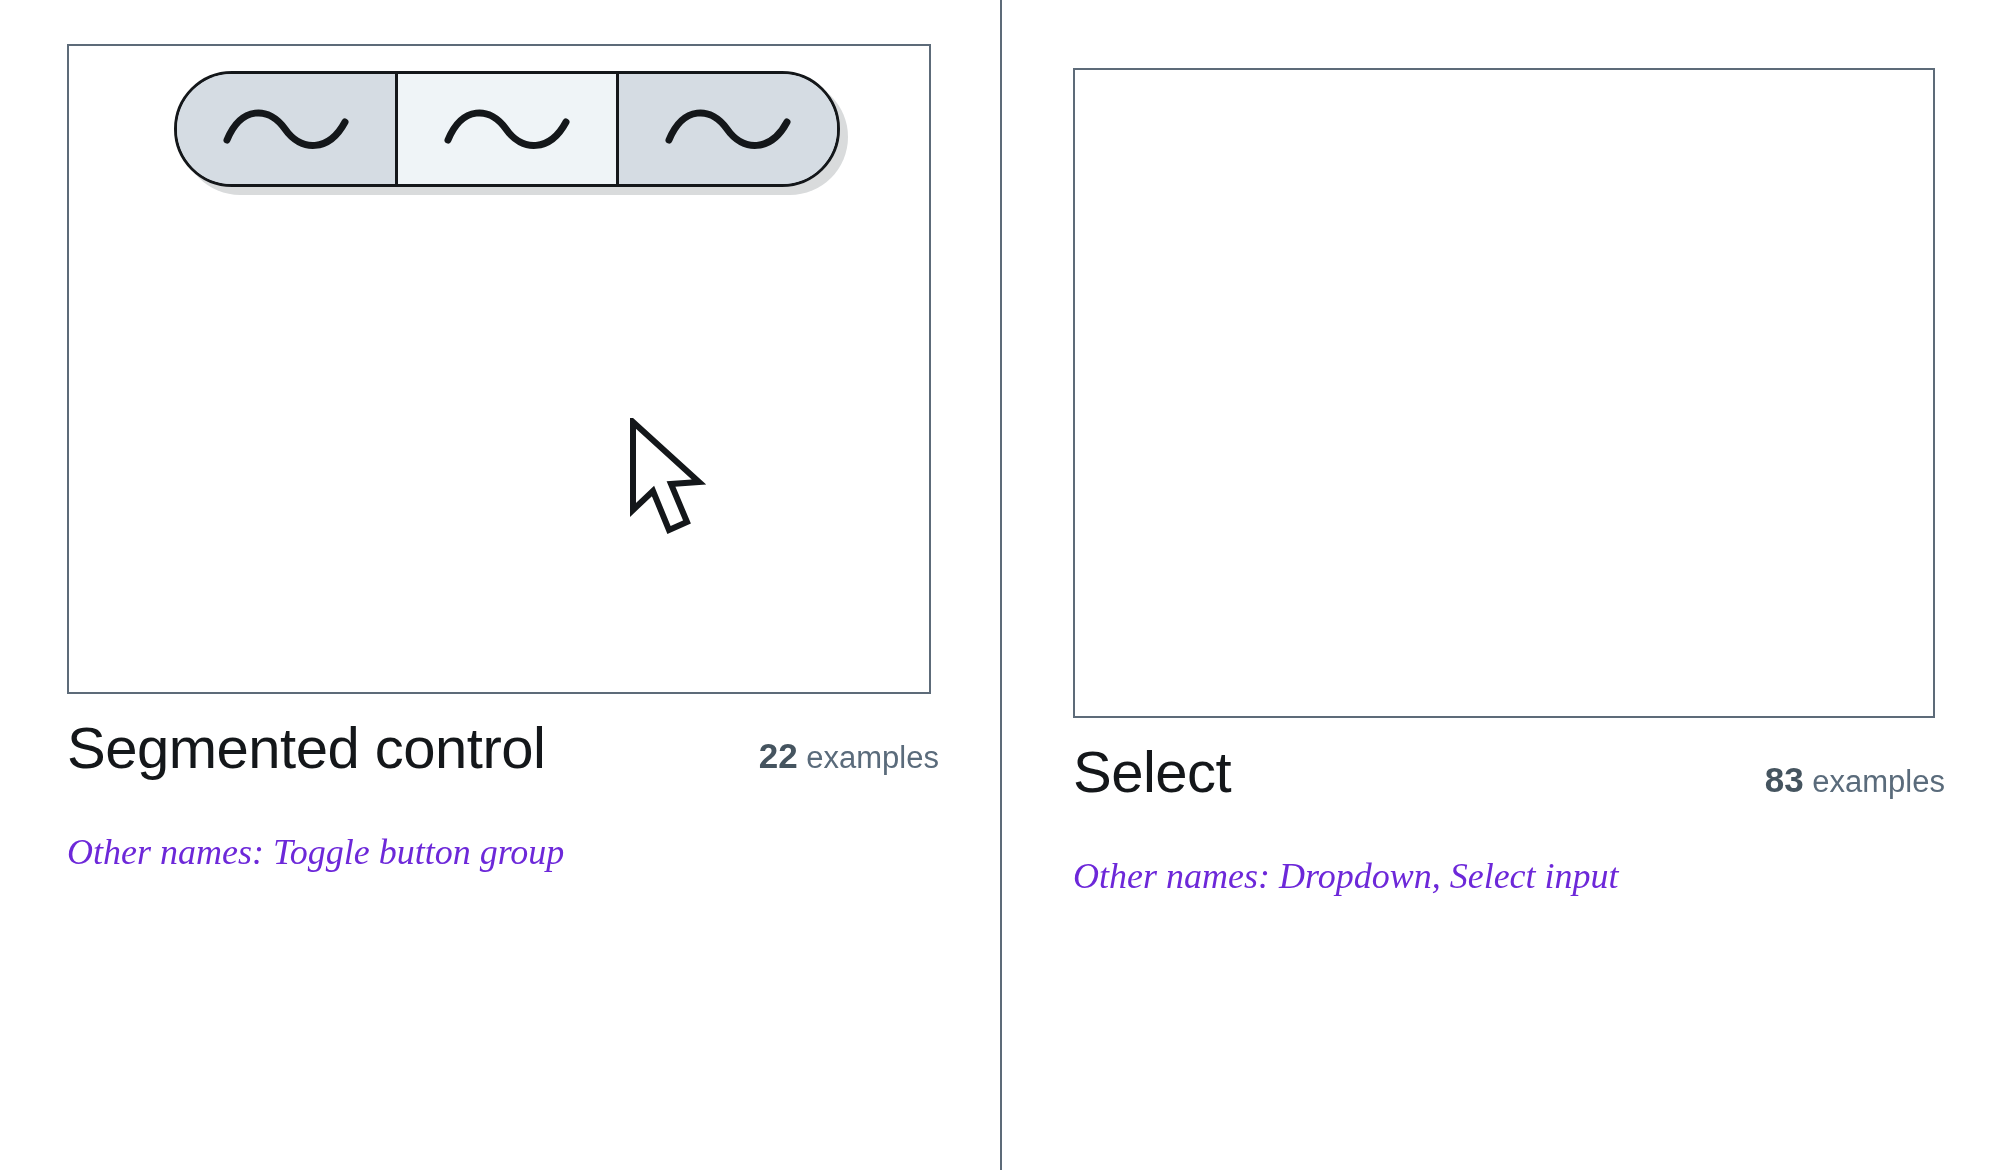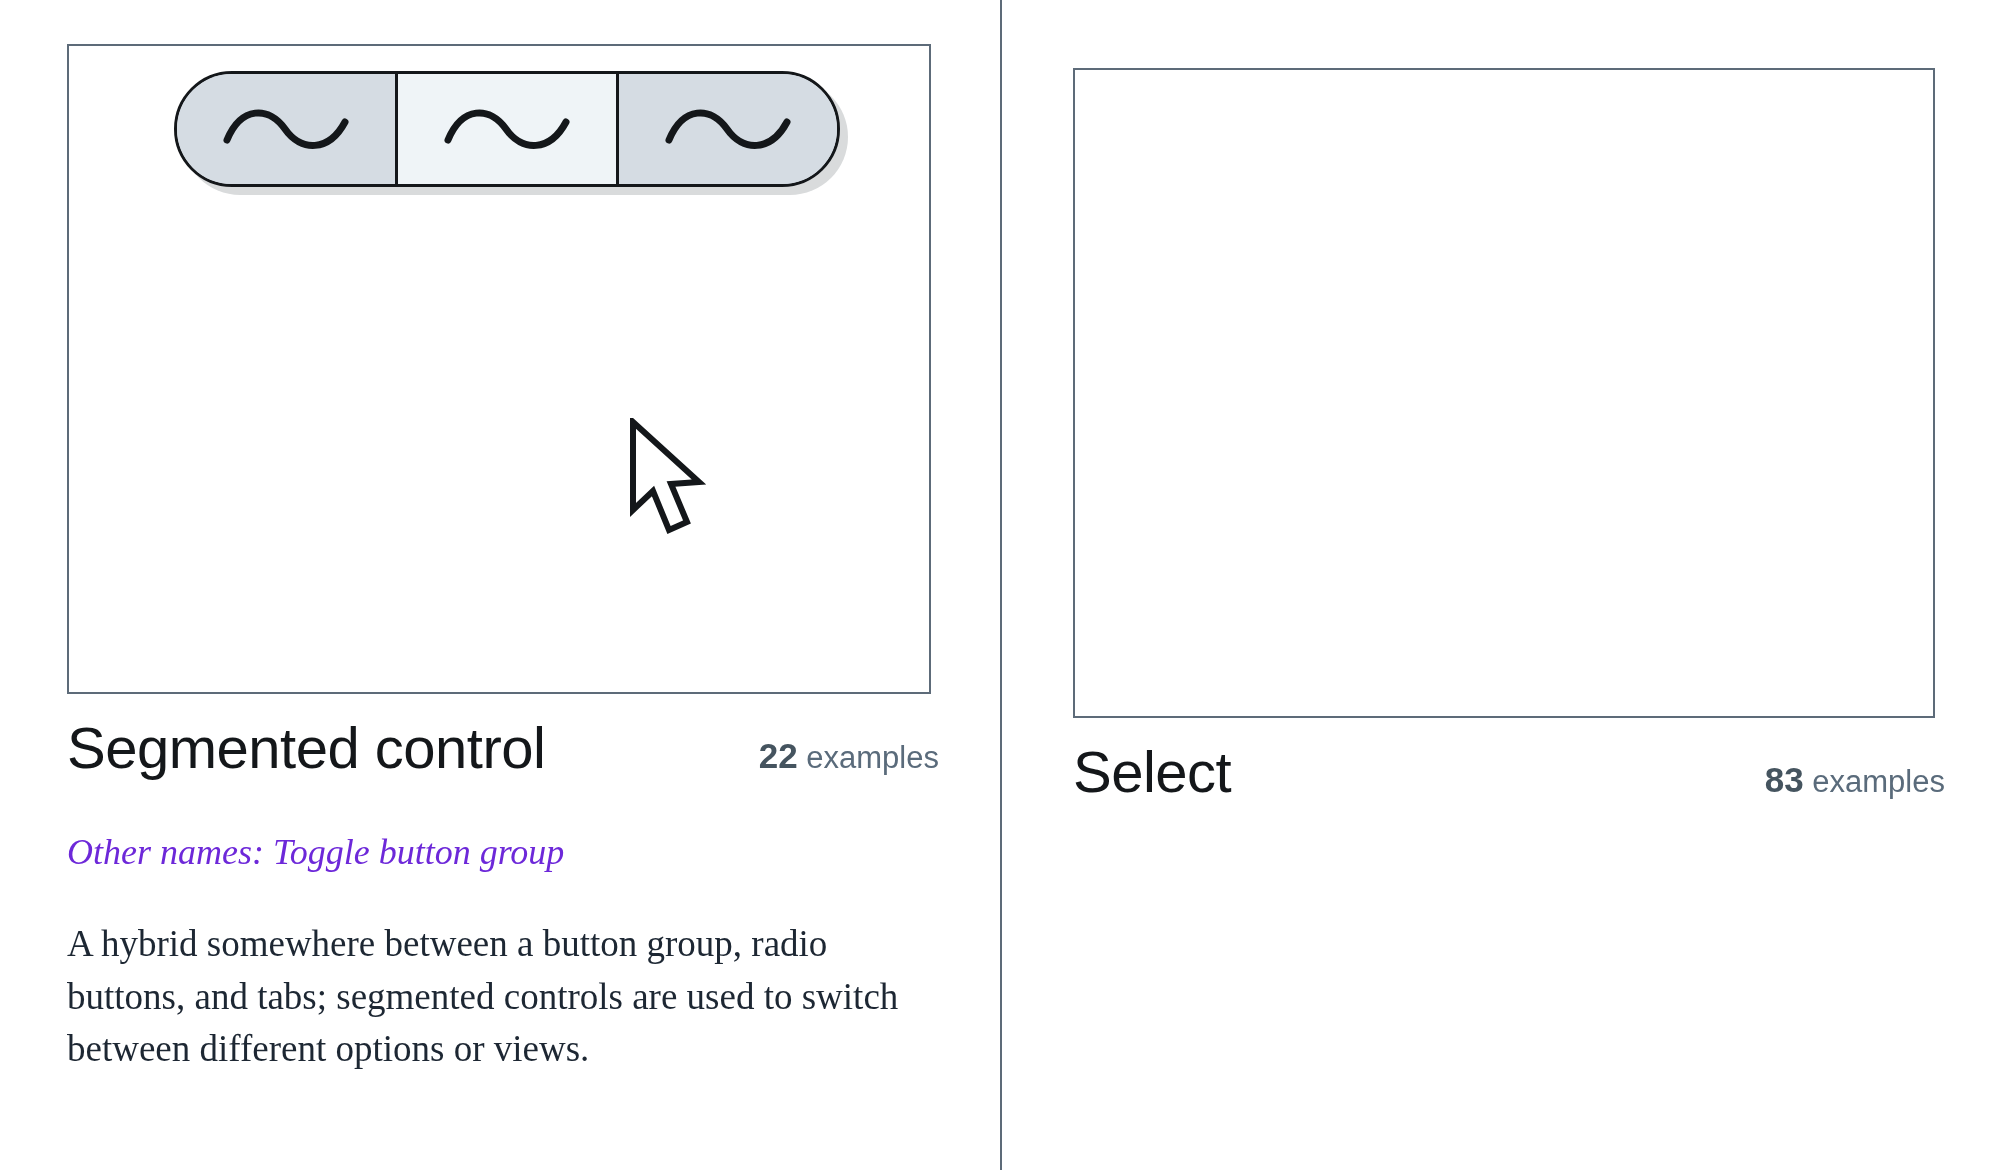--- a/index.html
+++ b/index.html
@@ -193,21 +193,20 @@
 
     <div class="card-text">
       <div class="title-row">
         <h2 class="component-title">Segmented control</h2>
         <div class="examples-count">
           <span class="examples-number">22</span>
           <span class="examples-label">examples</span>
         </div>
       </div>
       <p class="other-names">Other names: Toggle button group</p>
-      <p class="description">A hybrid somewhere between a button group, radio buttons, and tabs; segmented controls are used to switch between different options or views.</p>
     </div>
 
   </div>
 
   <div class="card card-right">
 
     <div class="illus-frame illus-frame-right">
 
       <div class="select-wrap">
 
@@ -222,17 +221,18 @@
     </div>
 
     <div class="card-text">
       <div class="title-row">
         <h2 class="component-title">Select</h2>
         <div class="examples-count">
           <span class="examples-number">83</span>
           <span class="examples-label">examples</span>
         </div>
       </div>
+      <p class="other-names">Other names: Dropdown, Select input</p>
     </div>
 
   </div>
 
 </div>
 
 </body></html>

